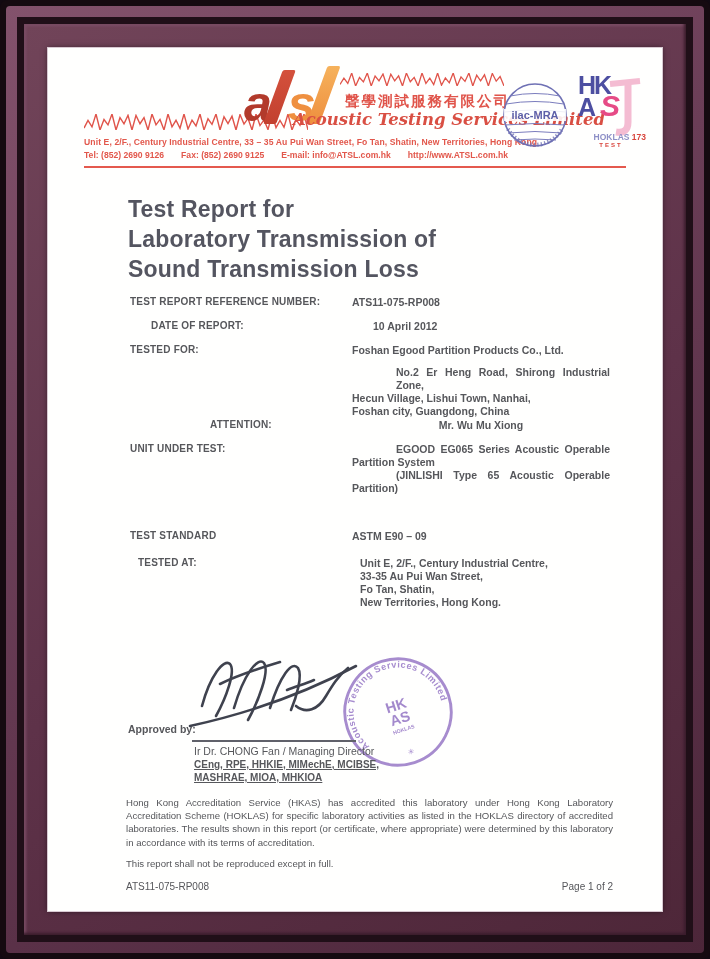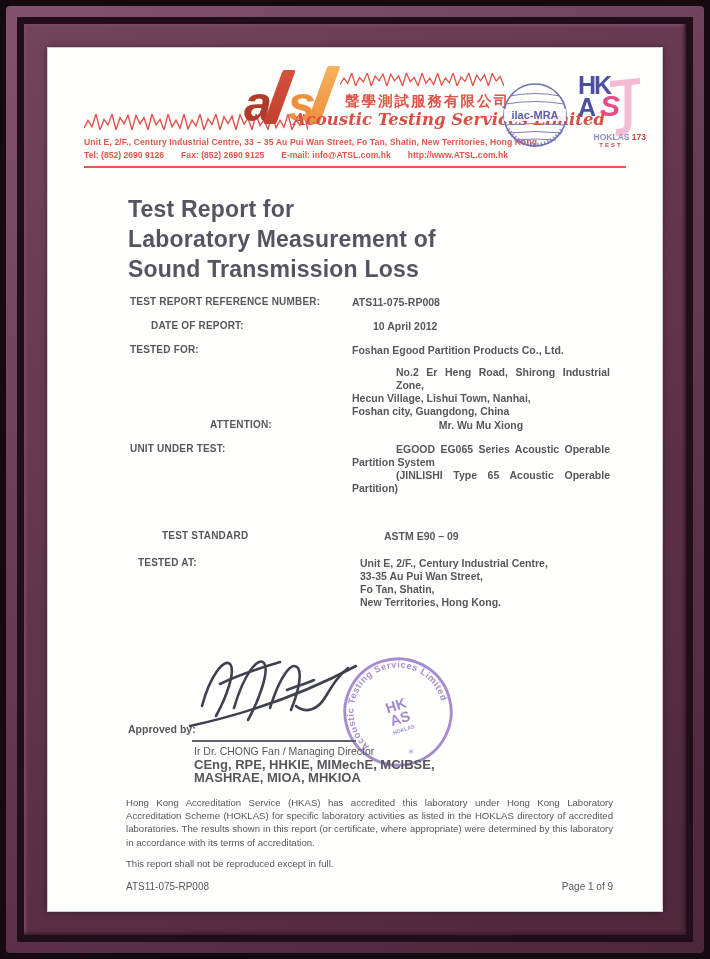--- a/index.html
+++ b/index.html
@@ -43,21 +43,21 @@
   .lbl { width:222px; flex:none; font-size:10px; font-weight:bold; color:#56575b; letter-spacing:.2px; }
   .val { width:258px; flex:none; font-size:10.5px; font-weight:bold; color:#56575b; line-height:13px; }
   .ml { white-space:pre-line; }
   .jl { text-align:justify; text-align-last:justify;padding-left:44px; }
 
   
   .approved-lbl { position:absolute; left:80px; top:675px; font-size:10.5px; font-weight:bold; color:#56575b; }
   .sig { position:absolute; left:136px; top:596px; }
   .sig-line { position:absolute; left:144px; top:692px; width:164px; height:1.5px; background:#60616a; }
   .name { position:absolute; left:146px; top:697px; font-size:10.5px; font-weight:normal; color:#56575b; }
-  .quals { position:absolute; left:146px; top:710px; font-size:13px; font-weight:bold; color:#56575b; line-height:13px; }
+  .quals { position:absolute; left:146px; top:710px; font-size:10px; font-weight:bold; color:#56575b; line-height:13px;text-decoration:underline; }
   .stamp { position:absolute; left:292px; top:606px; width:116px; height:116px; transform:rotate(-18deg); opacity:.82; mix-blend-mode:multiply; }
 
   
   .accred { position:absolute; left:78px; top:748px; width:487px; font-size:9.6px; color:#55565a; line-height:13.2px; text-align:justify; }
   .repro { position:absolute; left:78px; top:810px; font-size:9.6px; color:#55565a; }
   .refline { position:absolute; left:78px; top:833px; width:487px; display:flex; justify-content:space-between; font-size:10px; color:#55565a; }
 </style>
 </head>
 <body>
 
@@ -117,21 +117,21 @@
       <div class="as-s">S</div>
       <div class="hoklas">
         <span>HOKLAS</span>
         <b>173</b>
       </div>
       <div class="hoklas-test">TEST</div>
     </div>
 
     <div class="title">
       <div>Test Report for</div>
-      <div>Laboratory Measurement of</div>
+      <div>Laboratory Transmission of</div>
       <div>Sound Transmission Loss</div>
     </div>
 
     <div class="row" style="top:248px;">
       <div class="lbl">TEST REPORT REFERENCE NUMBER:</div>
       <div class="val">ATS11-075-RP008</div>
     </div>
 
     <div class="row" style="top:272px;margin-left:21px;">
       <div class="lbl">DATE OF REPORT:</div>
@@ -160,21 +160,21 @@
     <div class="row" style="top:395px;">
       <div class="lbl">UNIT UNDER TEST:</div>
       <div class="val">
         <div class="jl">EGOOD EG065 Series Acoustic Operable</div>
         <div>Partition System</div>
         <div class="jl">(JINLISHI Type 65 Acoustic Operable</div>
         <div>Partition)</div>
       </div>
     </div>
 
-    <div class="row" style="top:482px;margin-left:32px;">
+    <div class="row" style="top:482px;">
       <div class="lbl">TEST STANDARD</div>
       <div class="val">ASTM E90 – 09</div>
     </div>
 
     <div class="row" style="top:509px;margin-left:8px;">
       <div class="lbl">TESTED AT:</div>
       <div class="val ml">Unit E, 2/F., Century Industrial Centre,
 33-35 Au Pui Wan Street,
 Fo Tan, Shatin,
 New Territories, Hong Kong.</div>
@@ -209,17 +209,17 @@
     <div class="approved-lbl">Approved by:</div>
     <div class="sig-line"></div>
     <div class="name">Ir Dr. CHONG Fan / Managing Director</div>
     <div class="quals ml">CEng, RPE, HHKIE, MIMechE, MCIBSE,
 MASHRAE, MIOA, MHKIOA</div>
 
     <div class="accred">Hong Kong Accreditation Service (HKAS) has accredited this laboratory under Hong Kong Laboratory Accreditation Scheme (HOKLAS) for specific laboratory activities as listed in the HOKLAS directory of accredited laboratories. The results shown in this report (or certificate, where appropriate) were determined by this laboratory in accordance with its terms of accreditation.</div>
     <div class="repro">This report shall not be reproduced except in full.</div>
     <div class="refline">
       <span>ATS11-075-RP008</span>
-      <span>Page 1 of 9</span>
+      <span>Page 1 of 2</span>
     </div>
 
   </div>
 </div>
 
 </body></html>

